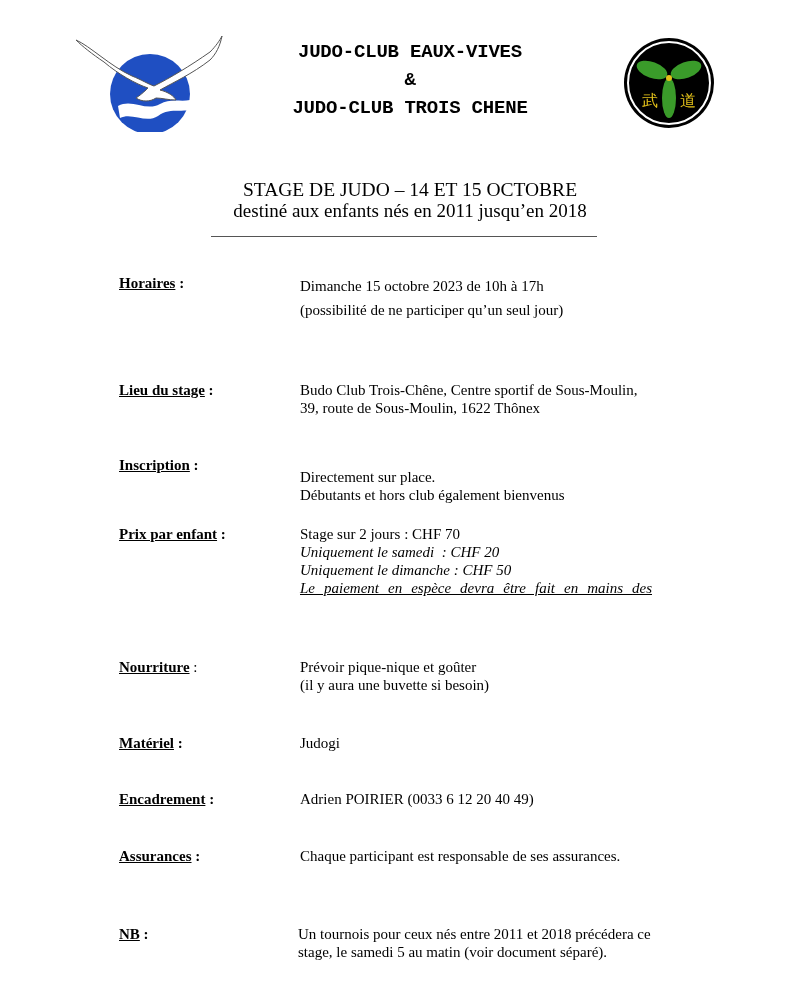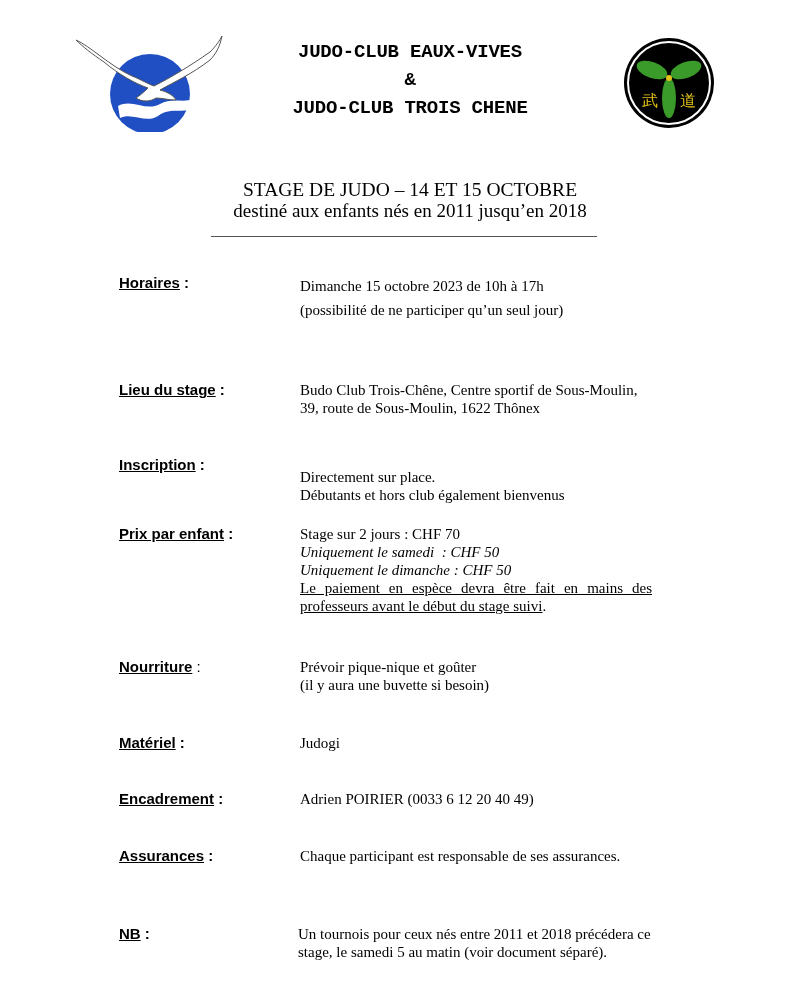--- a/index.html
+++ b/index.html
@@ -14,31 +14,31 @@
   .stage-title {
     position: absolute; left: 150px; width: 520px; top: 178px; text-align: center;
     font-family: "Liberation Serif", serif; font-weight: normal; font-size: 19.5px; line-height: 24px;
   }
   .stage-subtitle {
     position: absolute; left: 150px; width: 520px; top: 201px; text-align: center;
     font-family: "Liberation Serif", serif; font-size: 19px; line-height: 20px;
   }
   .divider { position: absolute; left: 211px; width: 386px; top: 236px; height: 0; border-top: 1px solid #555; }
   .lbl {
-    position: absolute; left: 119px; font-family: Liberation Sans, sans-serif; font-size: 15px; line-height: 18px;
+    position: absolute; left: 119px; font-family: Liberation Serif, serif; font-size: 15px; line-height: 18px;
   }
   .lbl .u { font-weight: bold; text-decoration: underline; }
   .lbl .c { font-weight: bold; }
   .lbl .c.normal { font-weight: normal; }
   .val {
     position: absolute; left: 300px; font-family: "Liberation Serif", serif; font-size: 15px; line-height: 18px;
   }
   .val div { white-space: nowrap; }
   .it { font-style: italic; }
-  .ul { text-decoration: underline; }
+  .ul { text-decoration: underline; font-style: italic; }
   .justify { width: 352px; text-align: justify; text-align-last: justify; white-space: normal !important; }
 </style>
 </head>
 <body>
 
 <svg class="logo-left" viewBox="0 0 156 100">
   <circle cx="80" cy="62" r="40" fill="#1f4fc2"></circle>
   <path d="M48 74 C62 66 76 80 90 72 C100 66 110 70 120 68 L120 78 C108 80 98 76 88 84 C76 92 62 80 50 86 Z" fill="#ffffff"></path>
   <path d="M6 8 C20 14 40 34 62 44 C72 48 78 52 84 54 C100 46 120 34 140 20 C146 14 150 8 152 4 C150 14 146 22 140 28 C122 42 104 50 90 58 C98 60 104 64 106 68 C98 68 92 66 86 66 C80 70 72 70 66 66 C72 62 76 58 78 56 C66 52 48 42 34 30 C22 22 12 14 6 8 Z" fill="#ffffff" stroke="#555" stroke-width="1"></path>
 </svg>
@@ -86,24 +86,23 @@
 <div class="val" style="top:468px">
   <div>Directement sur place.</div>
   <div>Débutants et hors club également bienvenus</div>
 </div>
 
 <div class="lbl" style="top:525px">
   <span class="u">Prix par enfant</span><span class="c"> :</span>
 </div>
 <div class="val" style="top:525px">
   <div>Stage sur 2 jours : CHF 70</div>
-  <div class="it" style="white-space:pre">Uniquement le samedi  : CHF 50</div>
+  <div class="it" style="white-space:pre">Uniquement le samedi  : CHF 20</div>
   <div class="it">Uniquement le dimanche : CHF 50</div>
   <div class="ul justify">Le paiement en espèce devra être fait en mains des</div>
-  <div><span class="ul">professeurs avant le début du stage suivi</span><span>.</span></div>
 </div>
 
 <div class="lbl" style="top:658px">
   <span class="u">Nourriture</span><span class="c normal"> :</span>
 </div>
 <div class="val" style="top:658px">
   <div>Prévoir pique-nique et goûter</div>
   <div>(il y aura une buvette si besoin)</div>
 </div>
 

